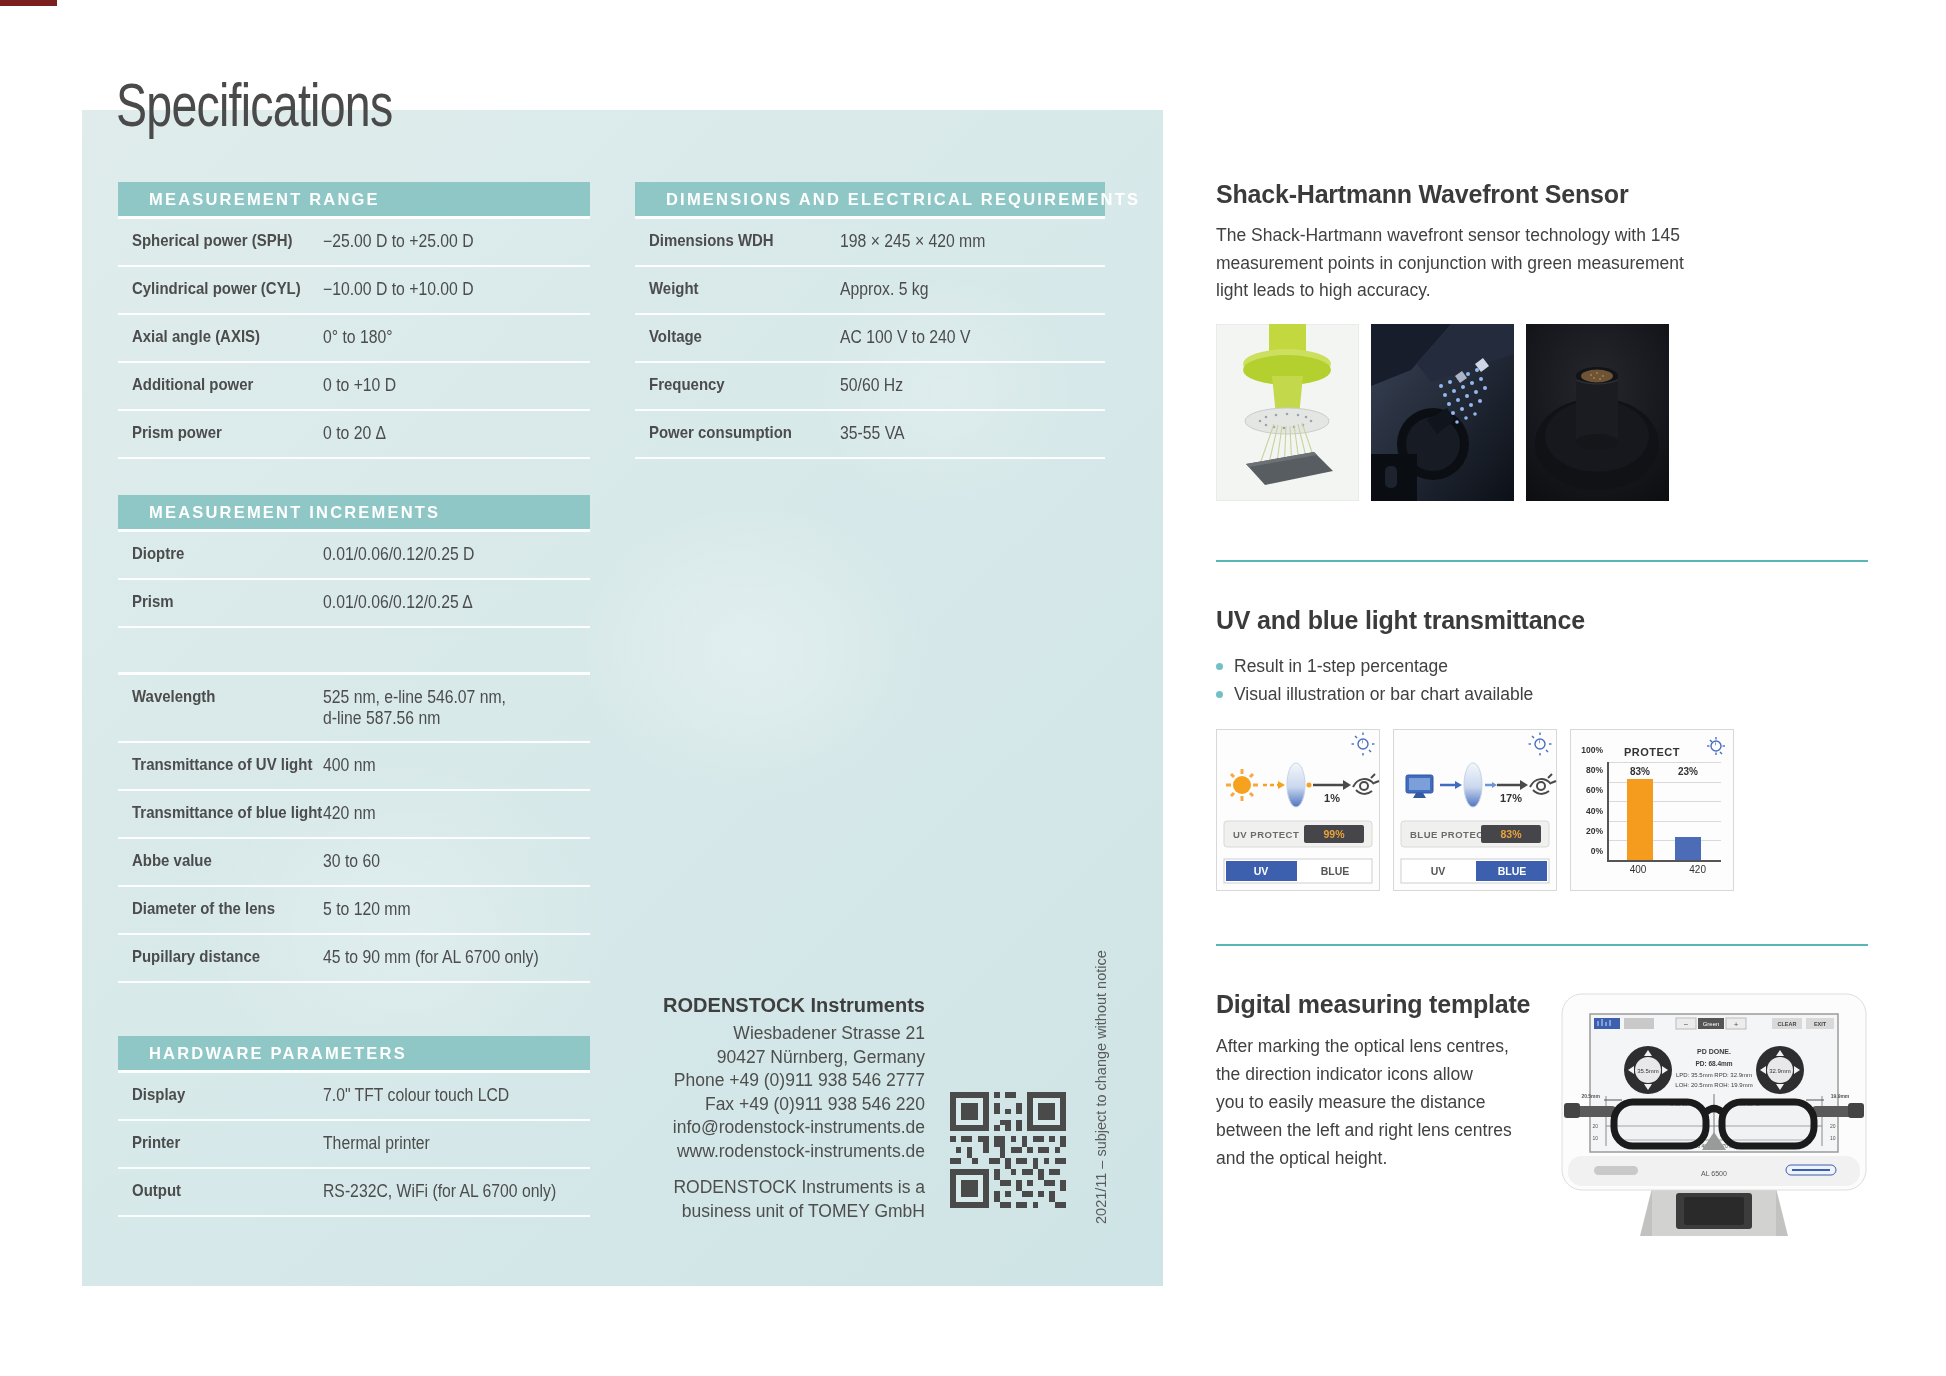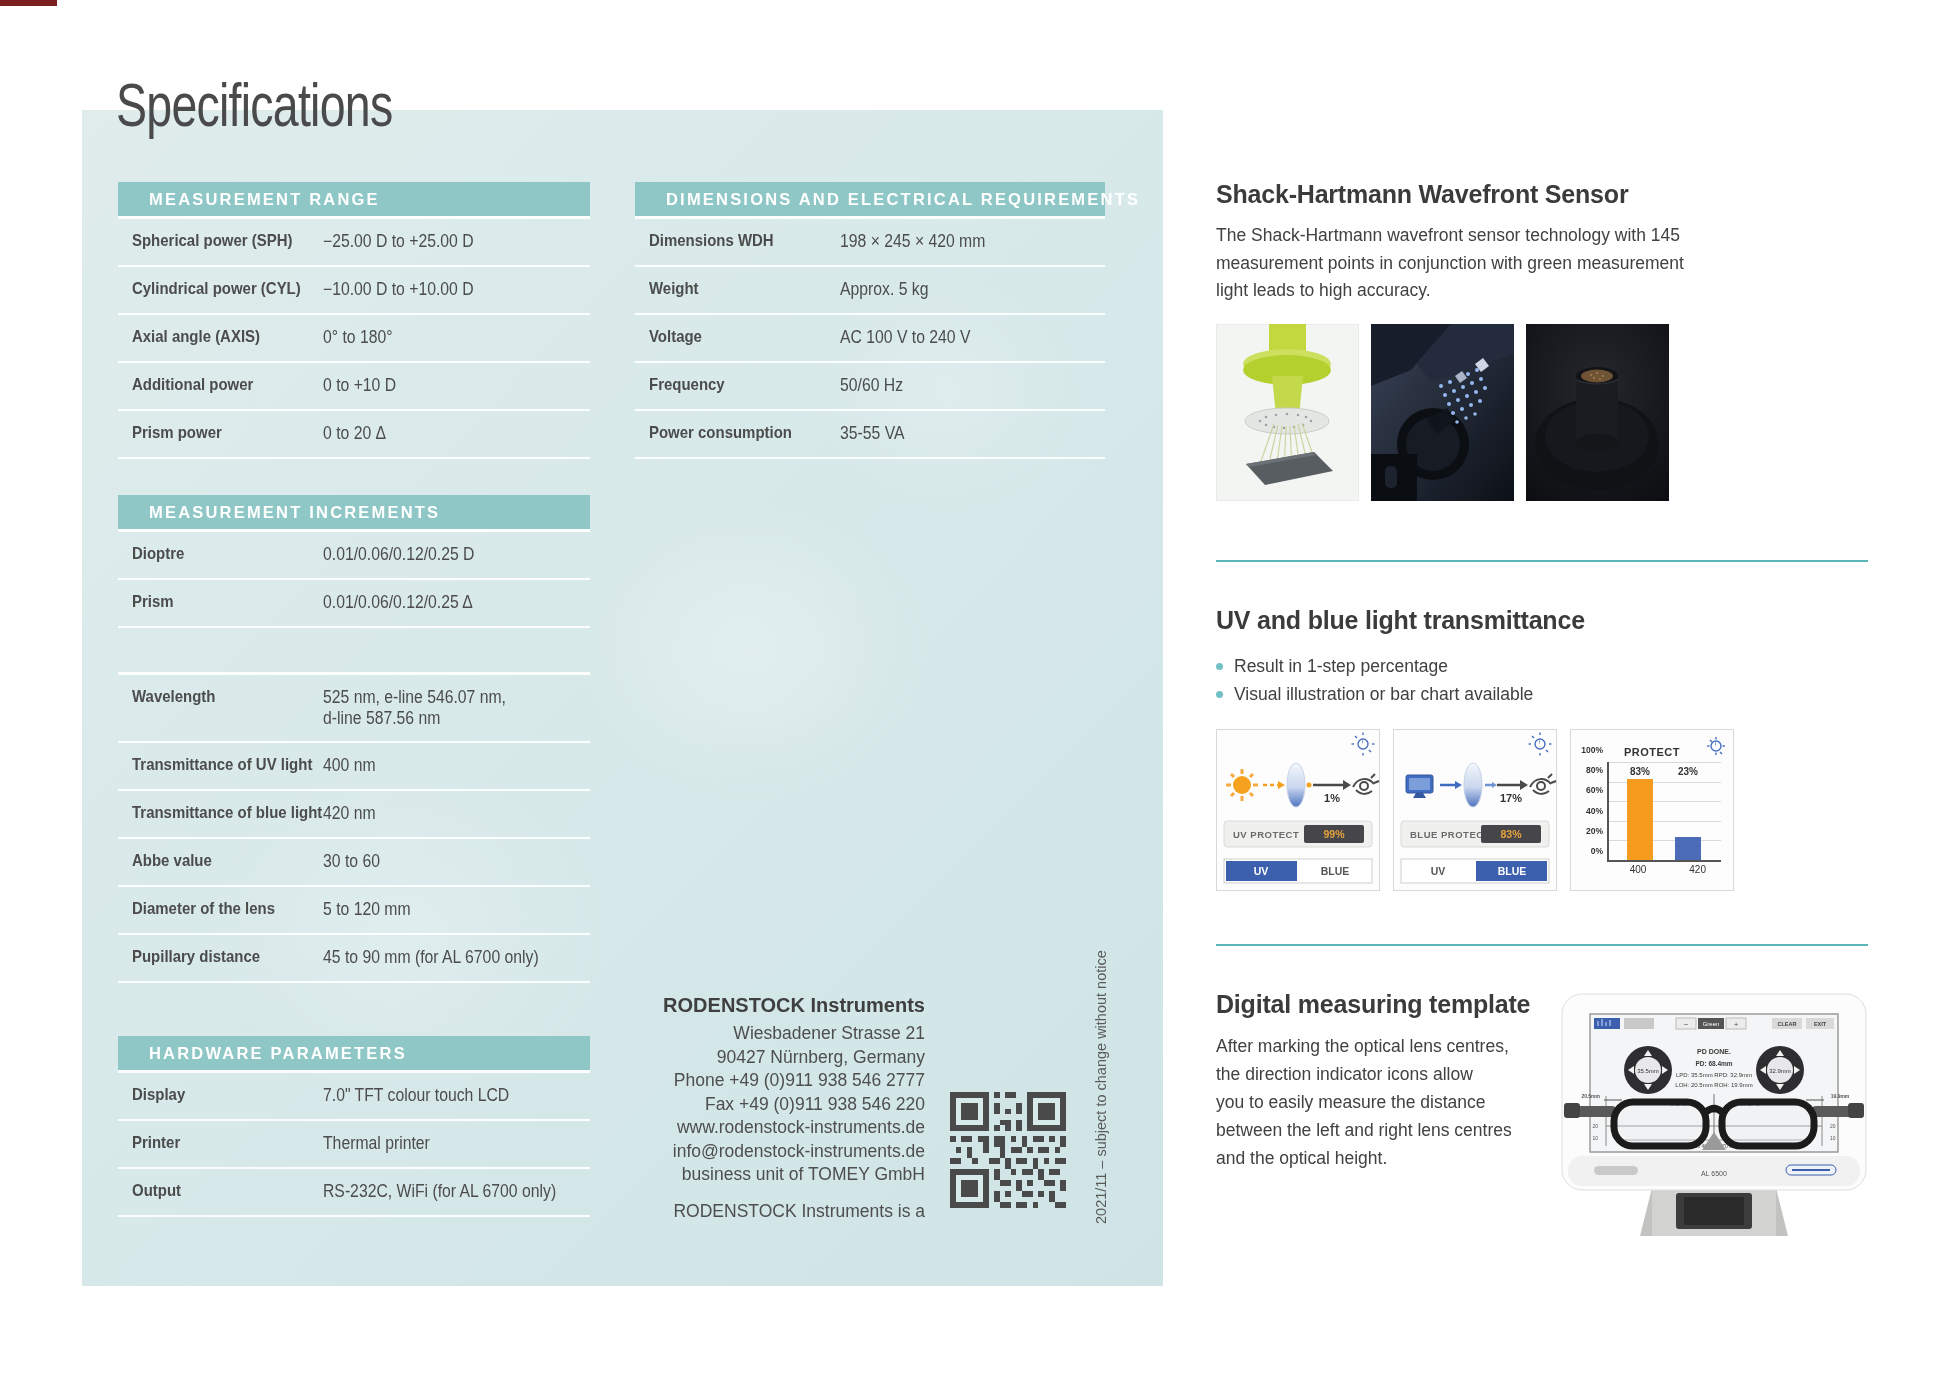--- a/index.html
+++ b/index.html
@@ -194,24 +194,24 @@
         </div>
     </div>
   </div>
 
   <div class="address">
     <div class="company">RODENSTOCK Instruments</div>
     <div class="line">Wiesbadener Strasse 21</div>
     <div class="line">90427 Nürnberg, Germany</div>
     <div class="line">Phone +49 (0)911 938 546 2777</div>
     <div class="line">Fax +49 (0)911 938 546 220</div>
+    <div class="line">info@rodenstock-instruments.de</div>
     <div class="line">www.rodenstock-instruments.de</div>
-    <div class="line">info@rodenstock-instruments.de</div>
+    <div class="line note">RODENSTOCK Instruments is a</div>
     <div class="line">business unit of TOMEY GmbH</div>
-    <div class="line note">RODENSTOCK Instruments is a</div>
   </div>
 
   <svg class="qr" viewBox="0 0 21 21" shape-rendering="crispEdges">
     <g fill="#4a4a4a">
       <path d="M0 0h7v7h-7z M14 0h7v7h-7z M0 14h7v7h-7z" fill="#4a4a4a"></path>
       <path d="M1 1h5v5h-5z M15 1h5v5h-5z M1 15h5v5h-5z" fill="#d8e9ea"></path>
       <path d="M2 2h3v3h-3z M16 2h3v3h-3z M2 16h3v3h-3z"></path>
       <path d="M8 0h1v1h-1z M10 0h2v1h-2z M8 2h1v2h-1z M10 3h1v1h-1z M12 2h1v2h-1z M9 5h2v1h-2z M12 5h1v1h-1z
                M8 6h1v1h-1z M10 6h1v1h-1z M12 6h1v1h-1z M0 8h1v1h-1z M2 8h2v1h-2z M5 8h1v1h-1z M6 8h1v2h-1z
                M8 8h2v2h-2z M11 8h1v1h-1z M13 8h1v2h-1z M15 8h2v1h-2z M18 8h1v1h-1z M20 8h1v2h-1z

